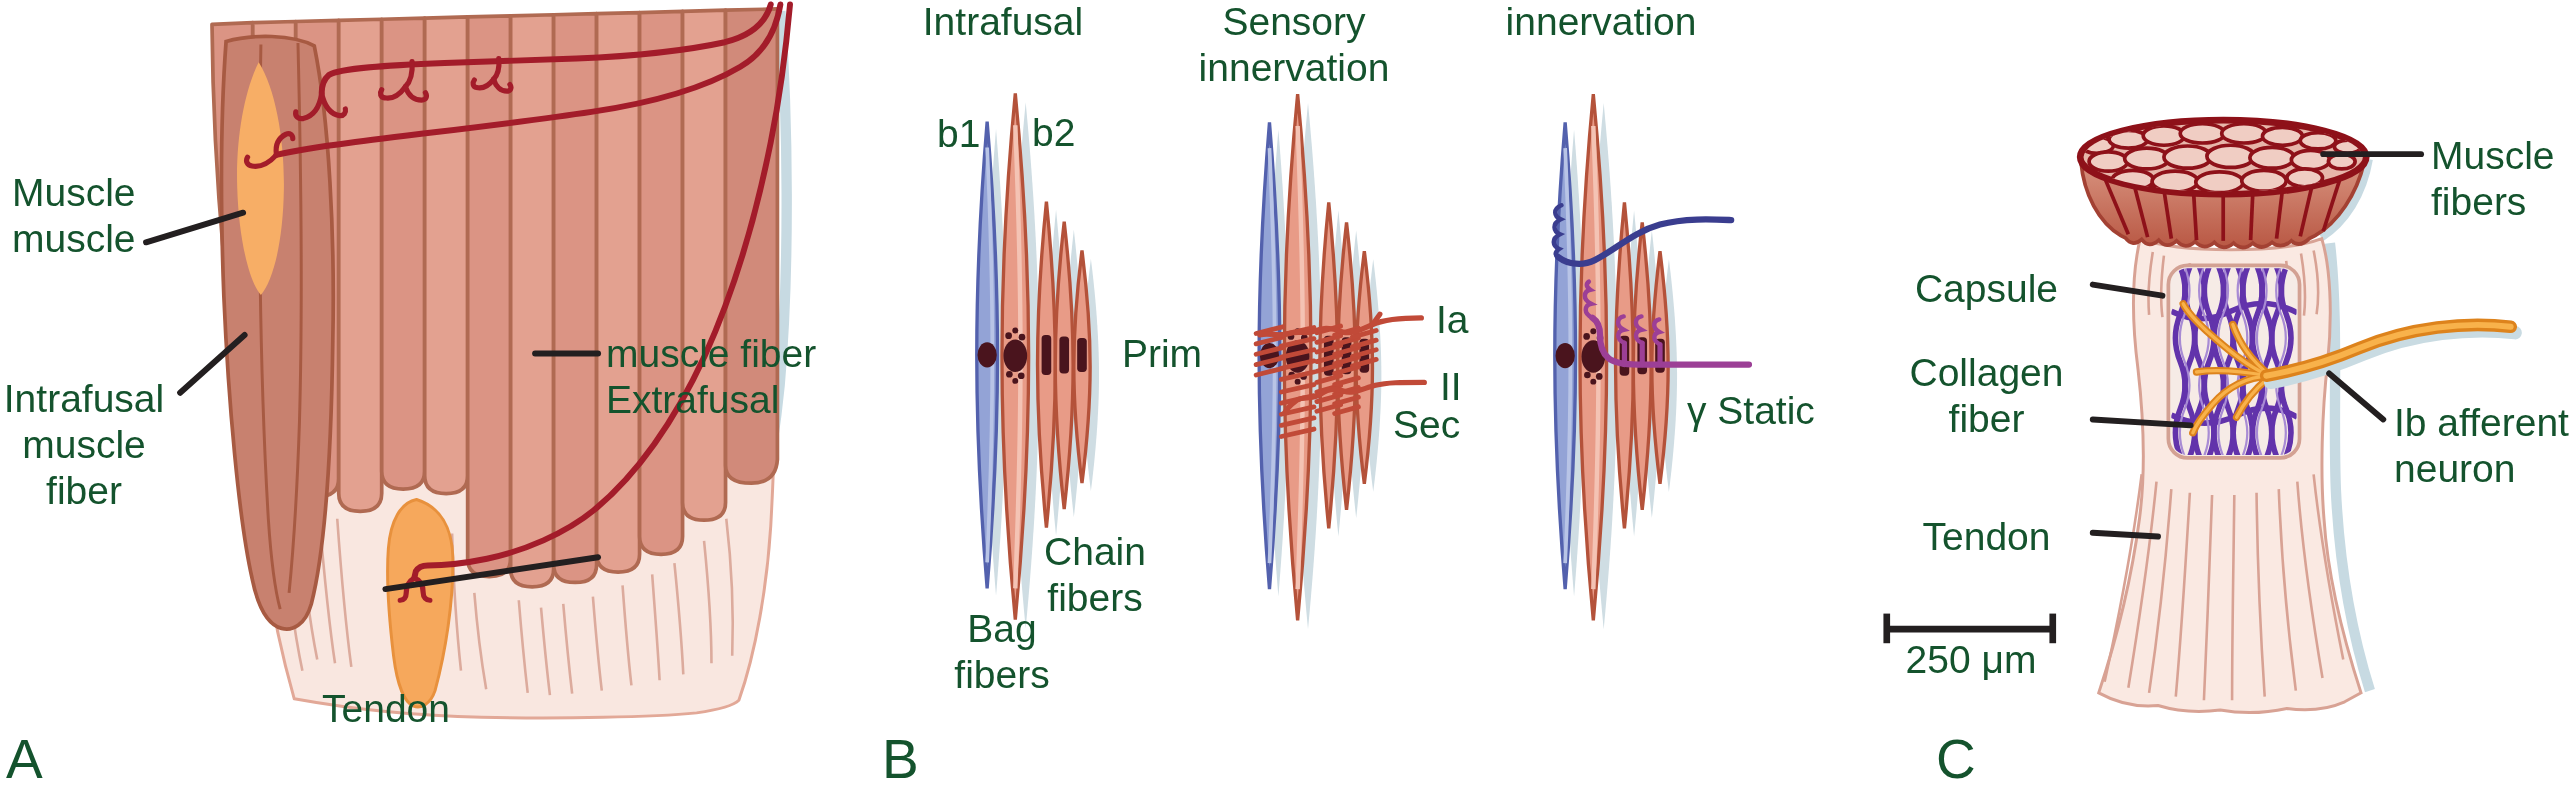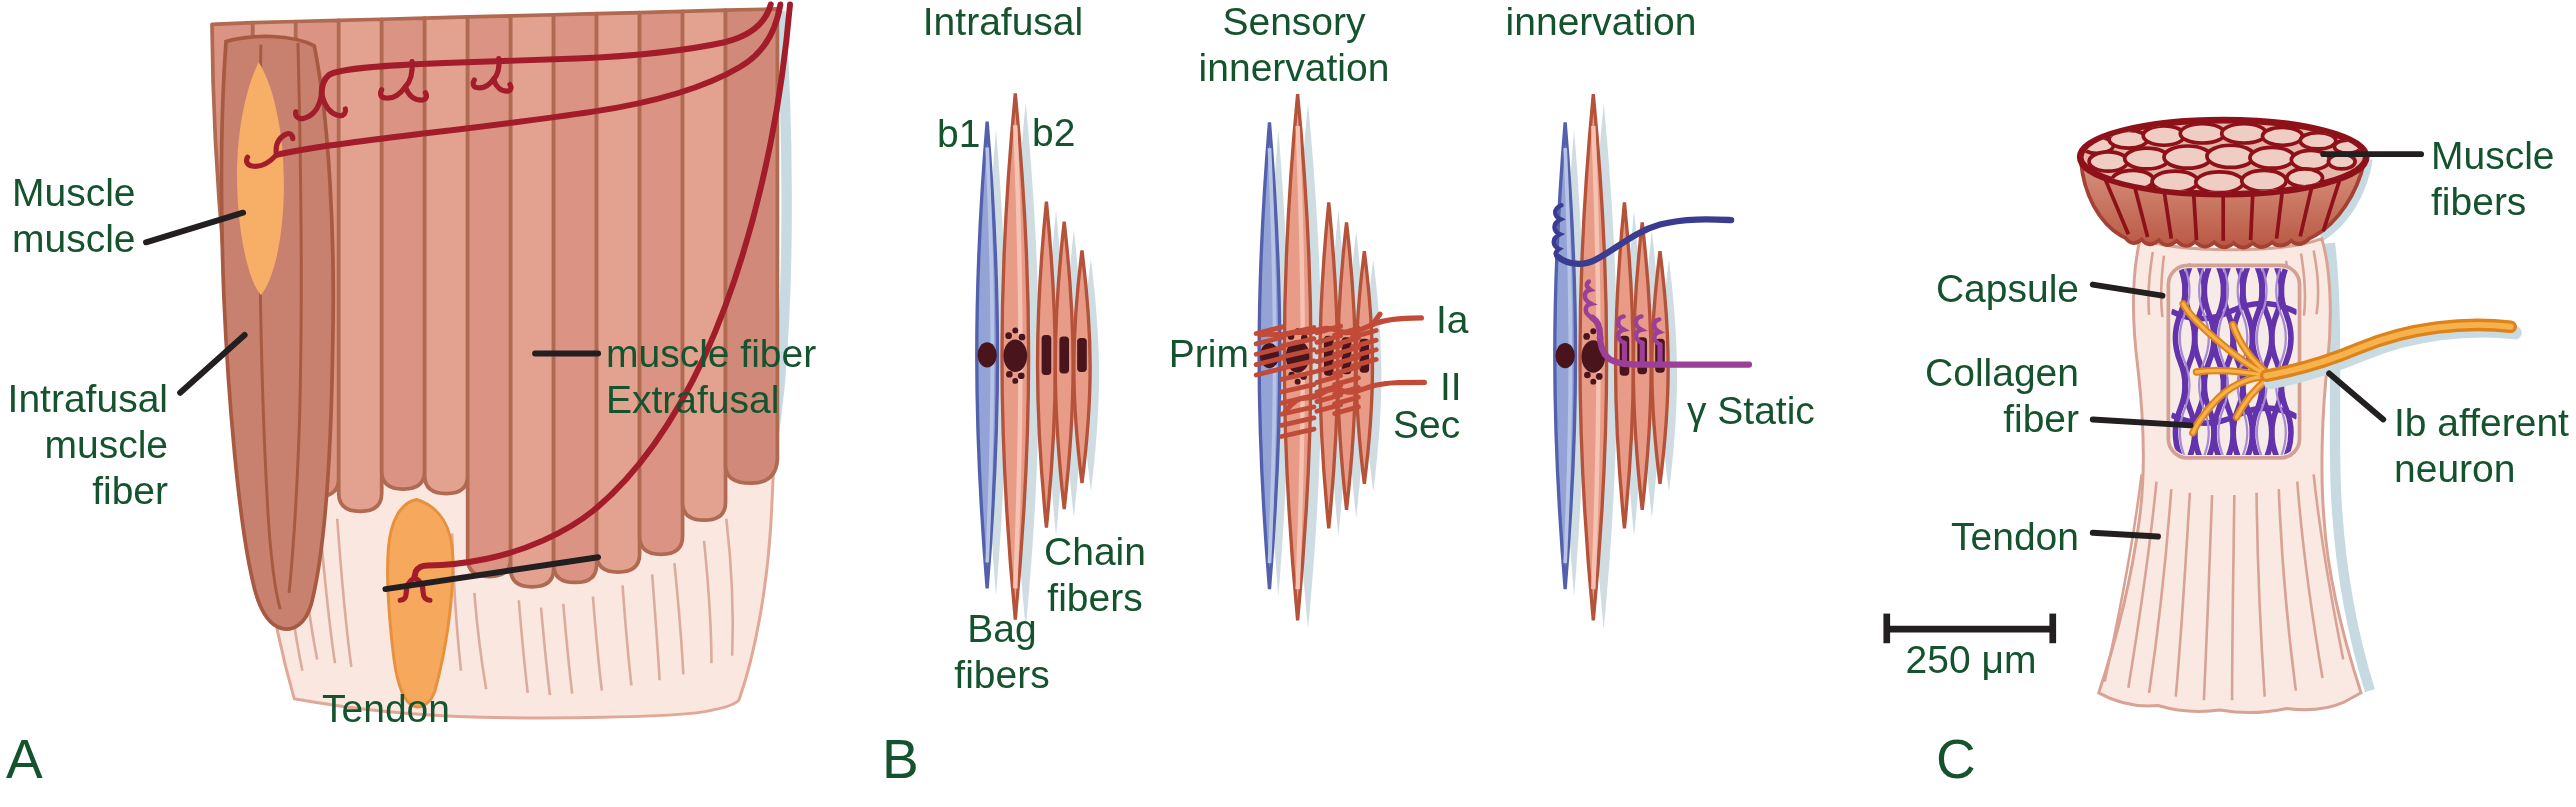--- a/index.html
+++ b/index.html
@@ -1,21 +1,21 @@
 <!DOCTYPE html>
 <html style="font-size:12px"><head>
 <meta charset="utf-8">
 <style>
   html,body{margin:0;padding:0;background:#ffffff;}
   #fig{position:relative;width:2576px;height:807px;background:#fff;overflow:hidden;
        font-family:"Liberation Sans", sans-serif;}
   #art{position:absolute;left:0;top:0;width:2576px;height:807px;}
   .lbl{position:absolute;font-size:39px;line-height:46px;color:#14532d;white-space:nowrap;}
   .ctr{transform:translateX(-50%);text-align:center;}
-  .rt{text-align:right;}
+  .rt{text-align:center;}
   .letter{font-size:55px;line-height:58px;}
 </style>
 </head>
 <body>
 
 <div id="fig">
 
 <svg id="art" viewBox="0 0 3476 1089">
   <defs>
     <linearGradient id="cupg" x1="0" y1="0" x2="0" y2="1">

